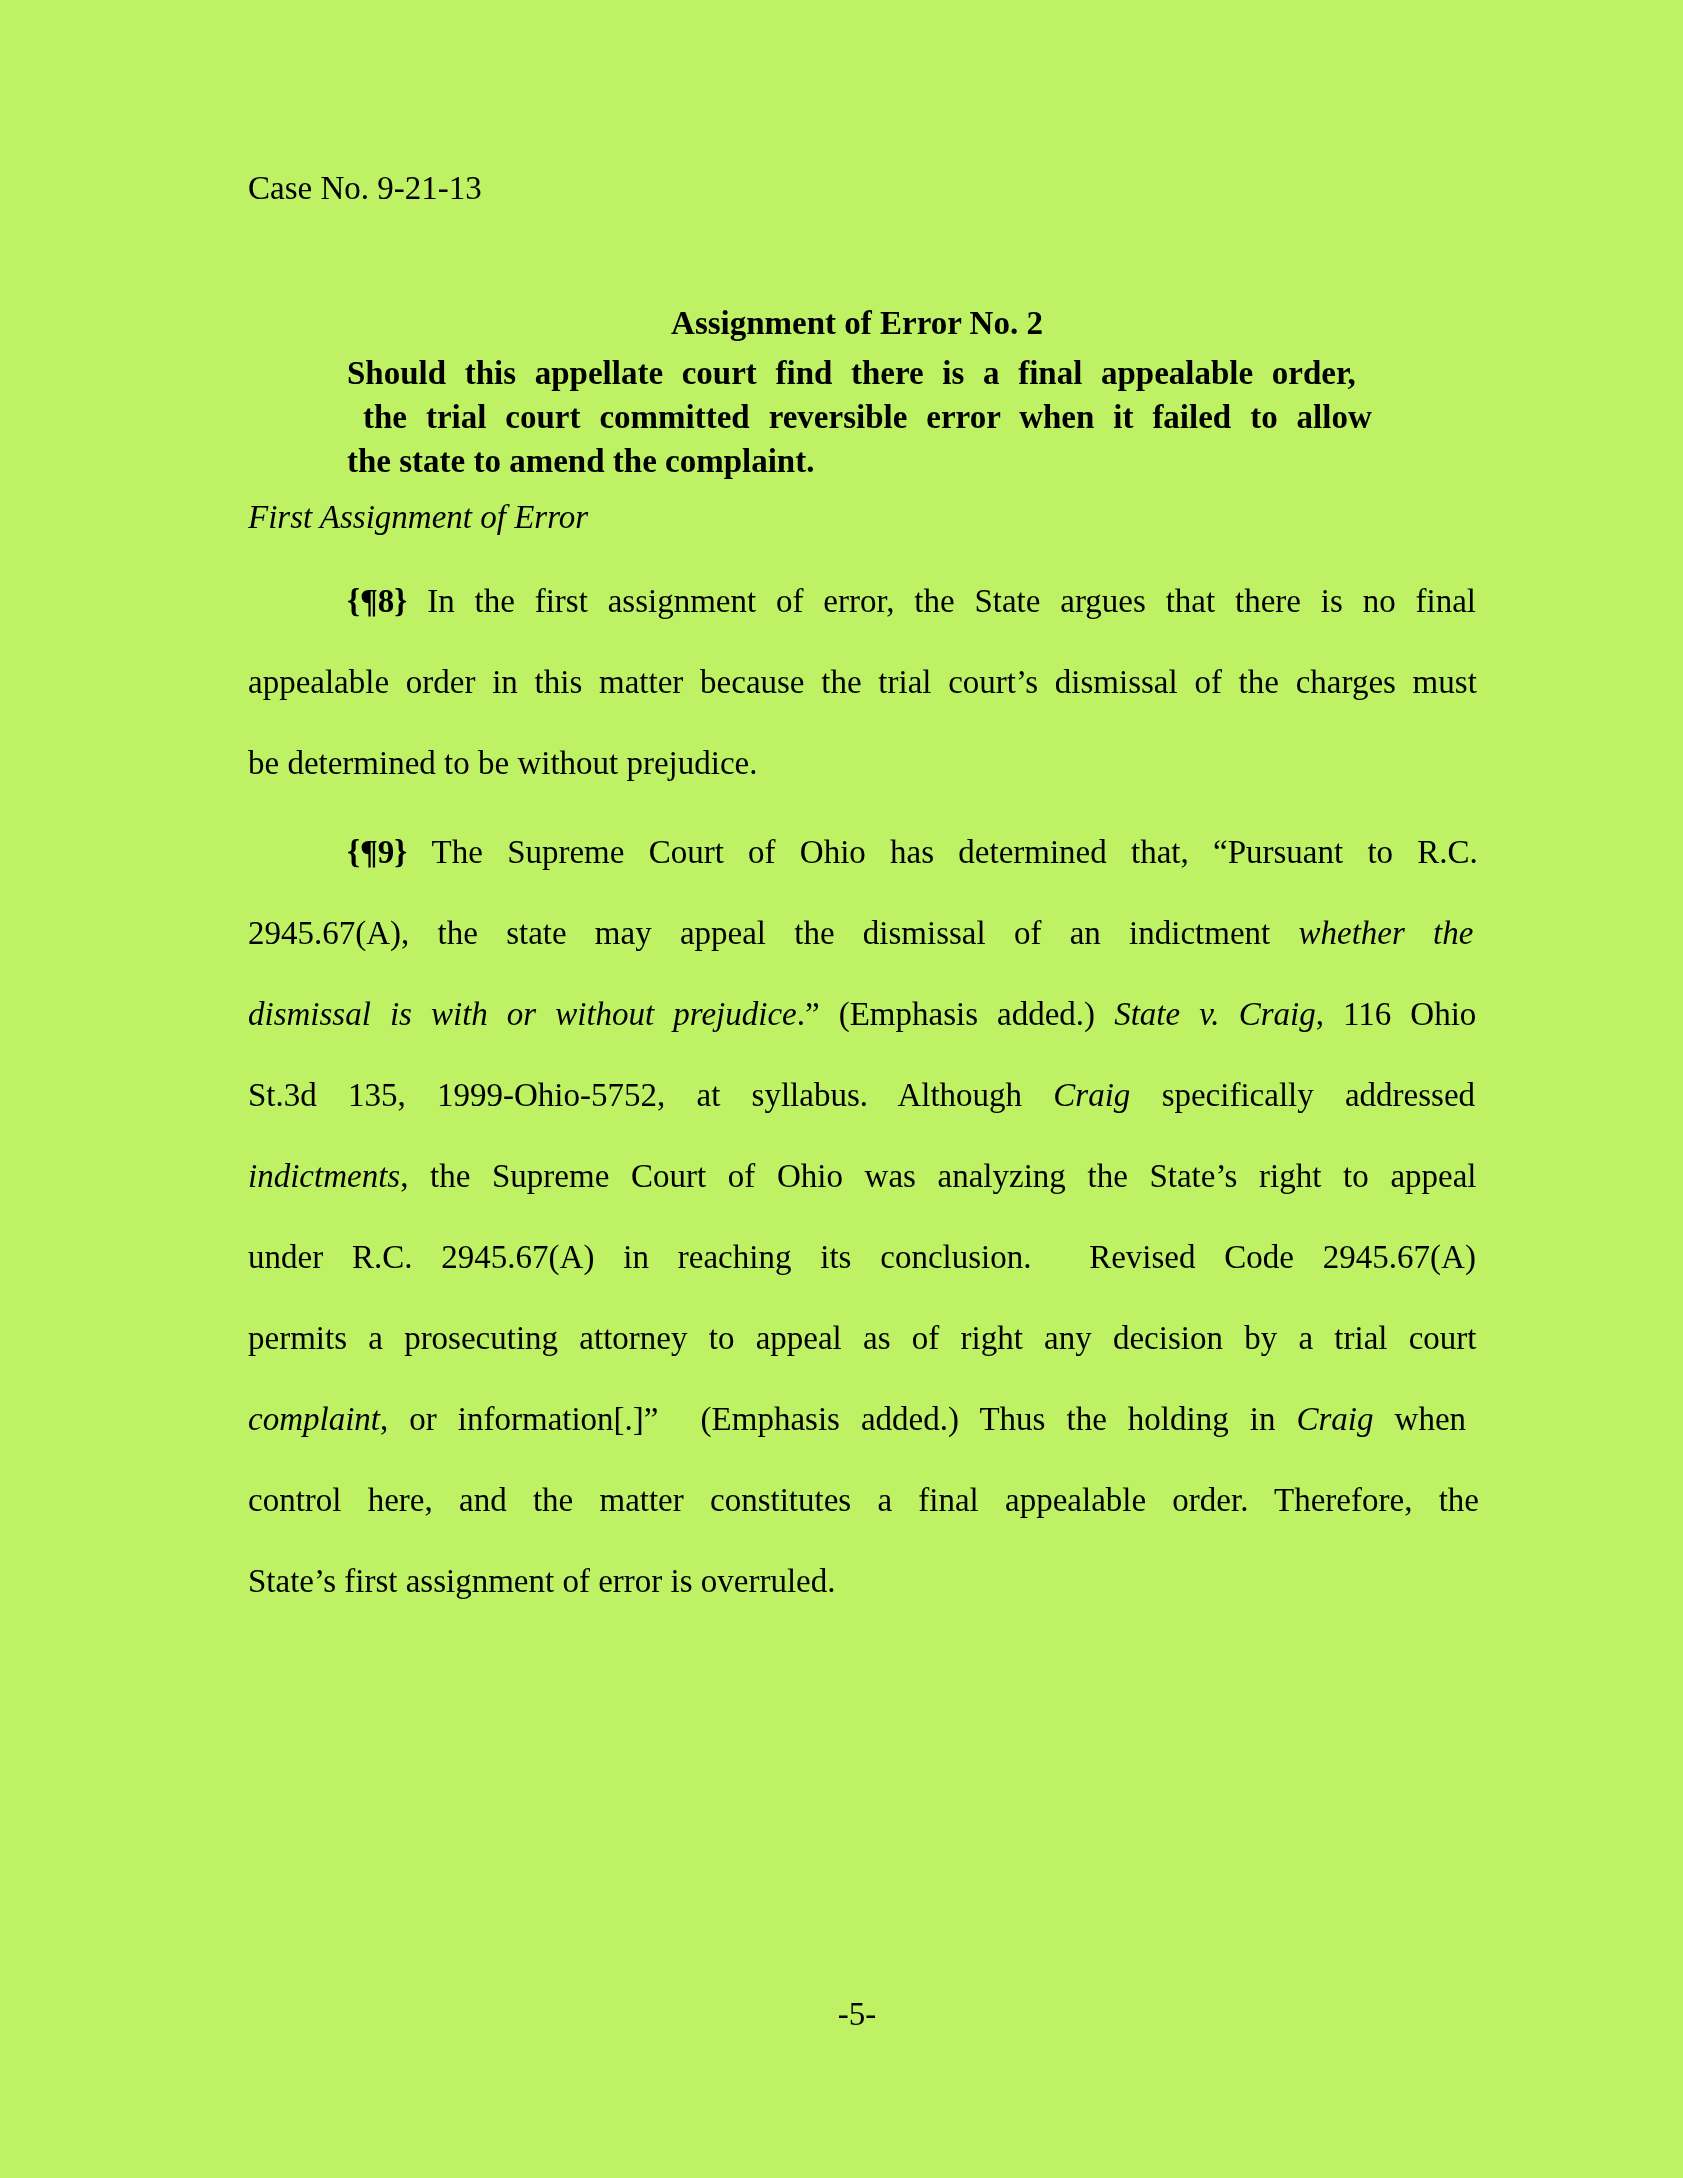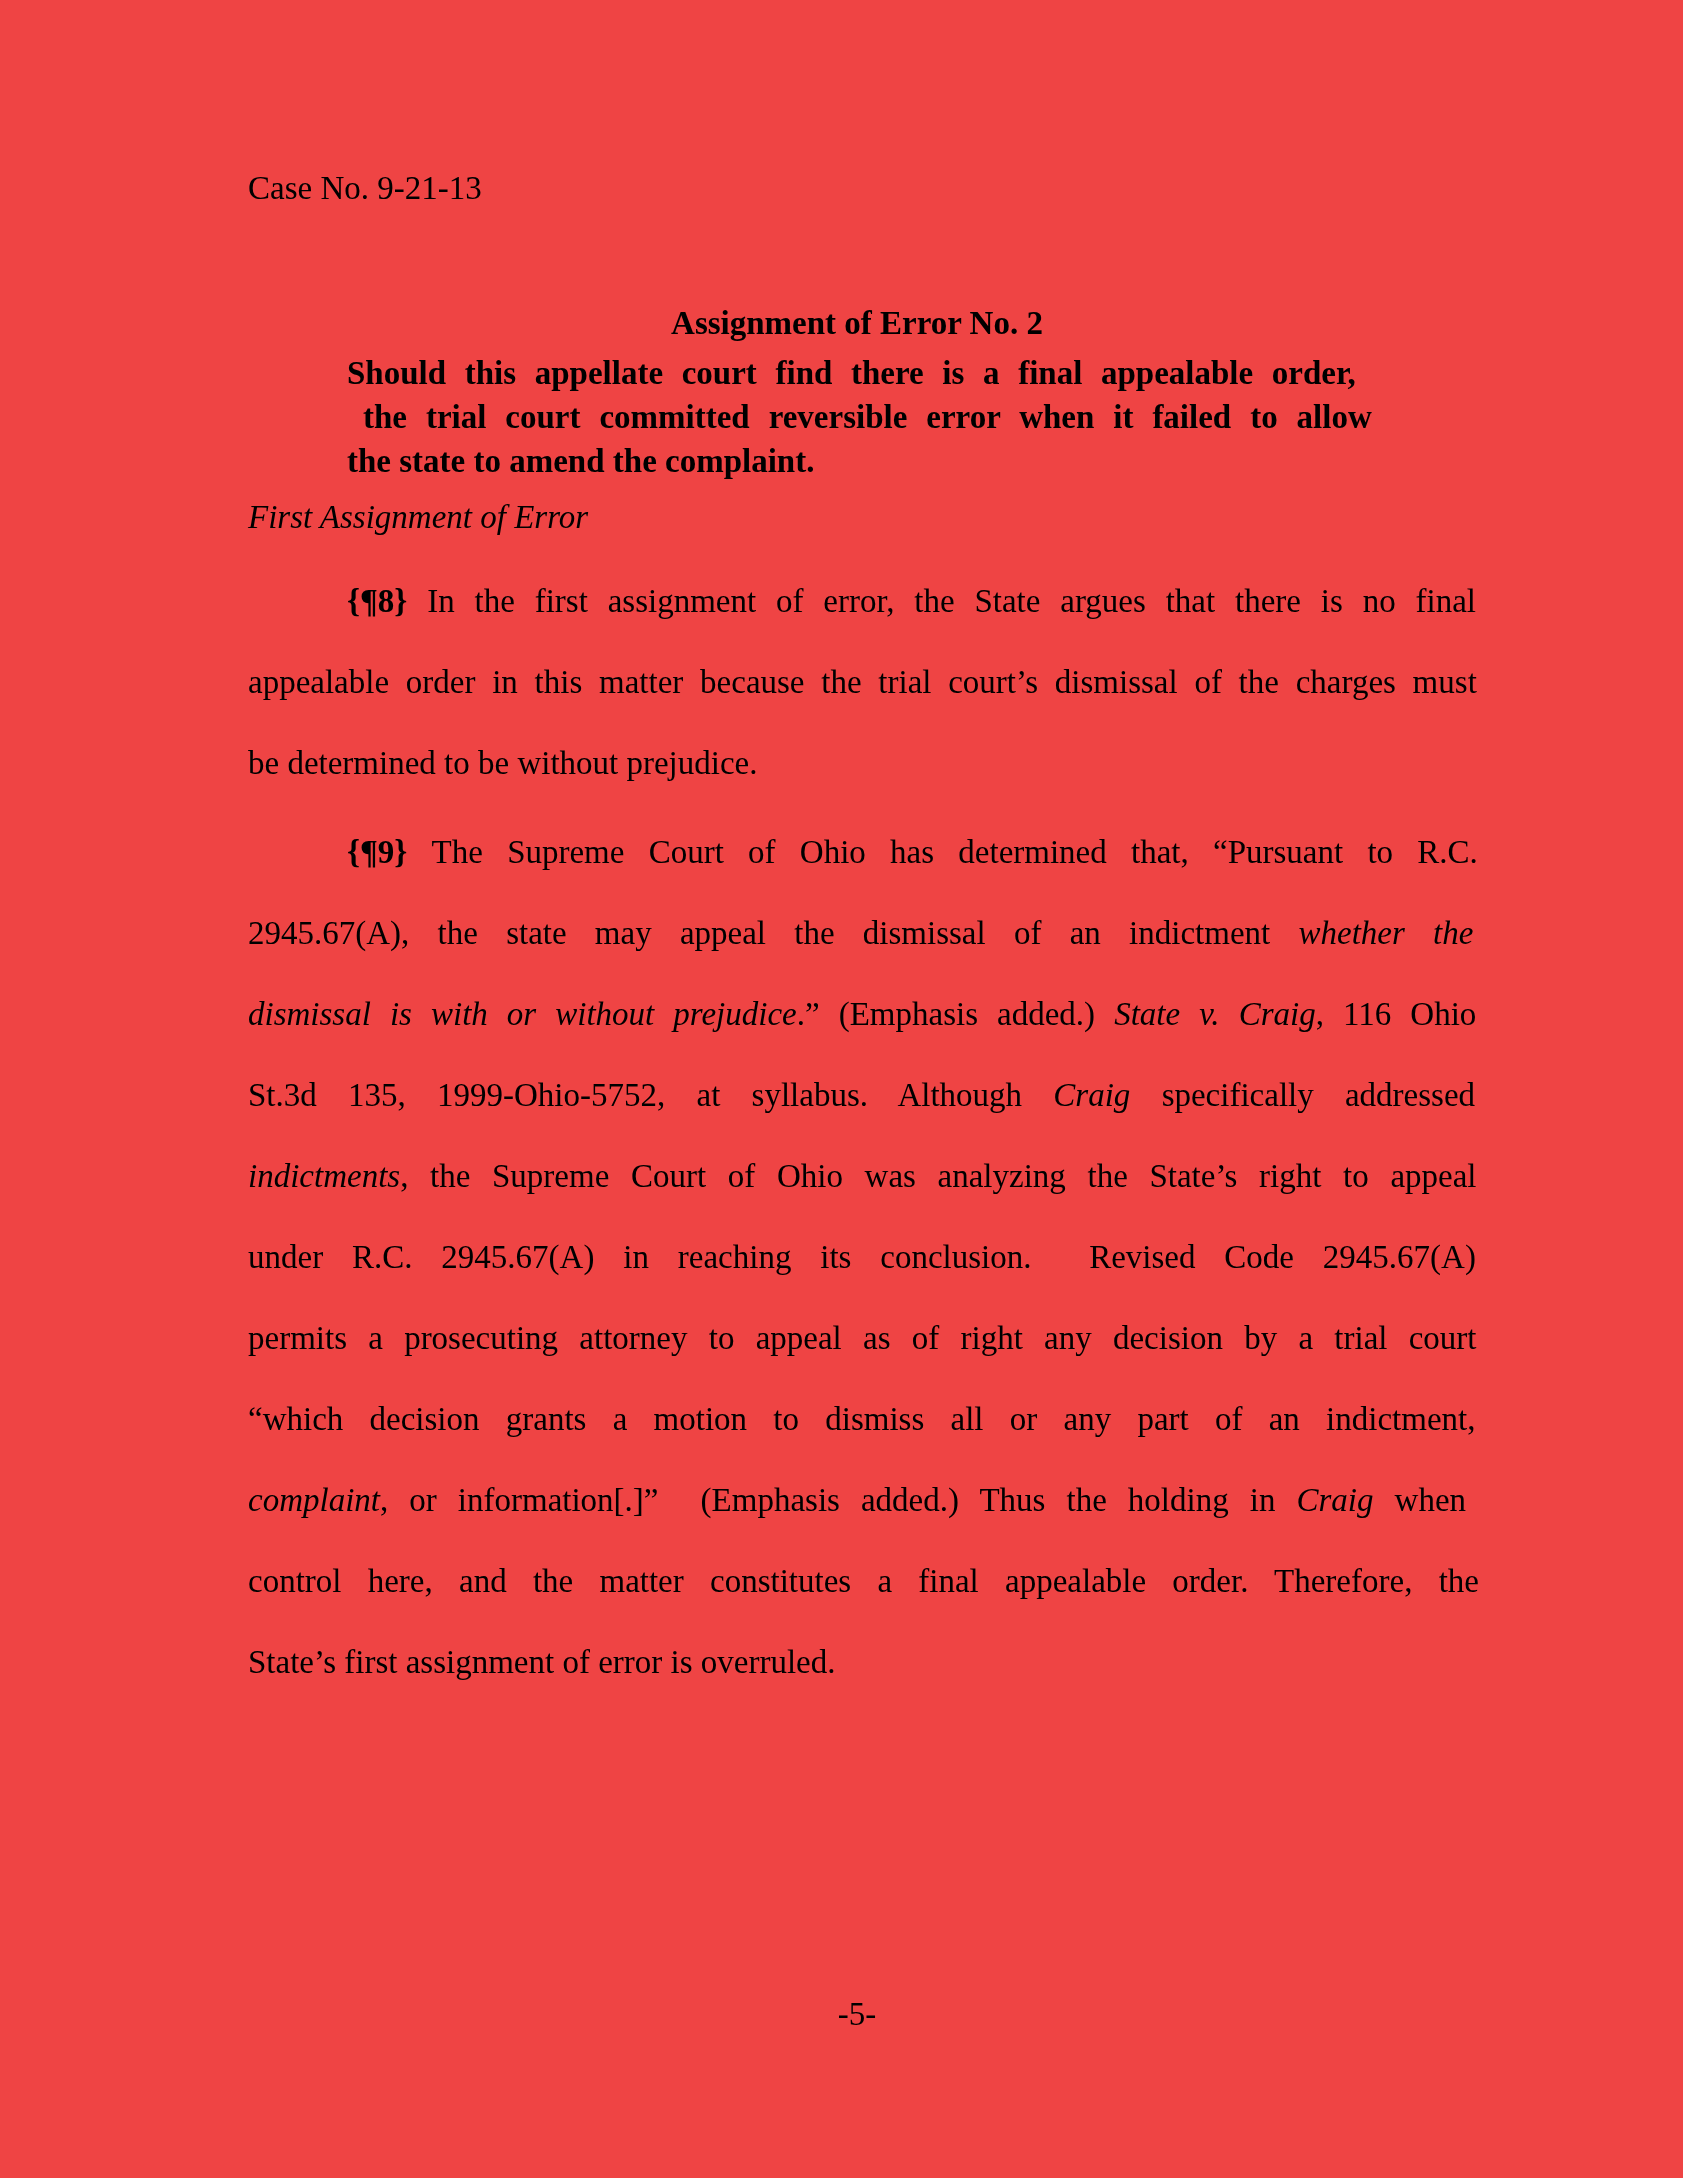--- a/index.html
+++ b/index.html
@@ -4,21 +4,21 @@
 <style>
   html, body {
     margin: 0;
     padding: 0;
     background: #ffffff;
   }
   .page {
     position: relative;
     width: 1683px;
     height: 2178px;
-    background: #ef4444;
+    background: #bef264;
     color: #000000;
     font-family: "Liberation Serif", "DejaVu Serif", serif;
     overflow: hidden;
   }
   .content {
     position: absolute;
     left: 248px;
     top: 0;
     width: 1218px;
   }
@@ -90,21 +90,20 @@
         <div class="line"><span class="line-inner"><span>be determined to be without prejudice.</span></span></div>
       </div>
     <div class="para para-9">
         <div class="line indent" style="word-spacing: 16px;"><span class="line-inner"><span class="b">{¶9} </span><span>The Supreme Court of Ohio has determined that, “Pursuant to R.C.</span></span></div>
         <div class="line" style="word-spacing: 20px;"><span class="line-inner"><span>2945.67(A), the state may appeal the dismissal of an indictment </span><span class="i">whether the</span></span></div>
         <div class="line" style="word-spacing: 10.8px;"><span class="line-inner"><span class="i">dismissal is with or without prejudice</span><span>.” (Emphasis added.) </span><span class="i">State v. Craig</span><span>, 116 Ohio</span></span></div>
         <div class="line" style="word-spacing: 23px;"><span class="line-inner"><span>St.3d 135, 1999-Ohio-5752, at syllabus. Although </span><span class="i">Craig</span><span> specifically addressed</span></span></div>
         <div class="line" style="word-spacing: 13.4px; text-align: center;"><span class="line-inner"><span class="i">indictments</span><span>, the Supreme Court of Ohio was analyzing the State’s right to appeal</span></span></div>
         <div class="line" style="word-spacing: 20.6px;"><span class="line-inner"><span>under R.C. 2945.67(A) in reaching its conclusion.&nbsp; Revised Code 2945.67(A)</span></span></div>
         <div class="line" style="word-spacing: 13px;"><span class="line-inner"><span>permits a prosecuting attorney to appeal as of right any decision by a trial court</span></span></div>
-        <div class="line" style="word-spacing: 18px;"><span class="line-inner"><span>“which decision grants a motion to dismiss all or any part of an indictment,</span></span></div>
         <div class="line" style="word-spacing: 12.8px;"><span class="line-inner"><span class="i">complaint</span><span>, or information[.]”&nbsp; (Emphasis added.) Thus the holding in </span><span class="i">Craig</span><span> when</span></span></div>
         <div class="line" style="word-spacing: 18px;"><span class="line-inner"><span>control here, and the matter constitutes a final appealable order. Therefore, the</span></span></div>
         <div class="line"><span class="line-inner"><span>State’s first assignment of error is overruled.</span></span></div>
       </div>
   </div>
   <div class="page-number">-5-</div>
 </div>
 
 
 </body></html>

